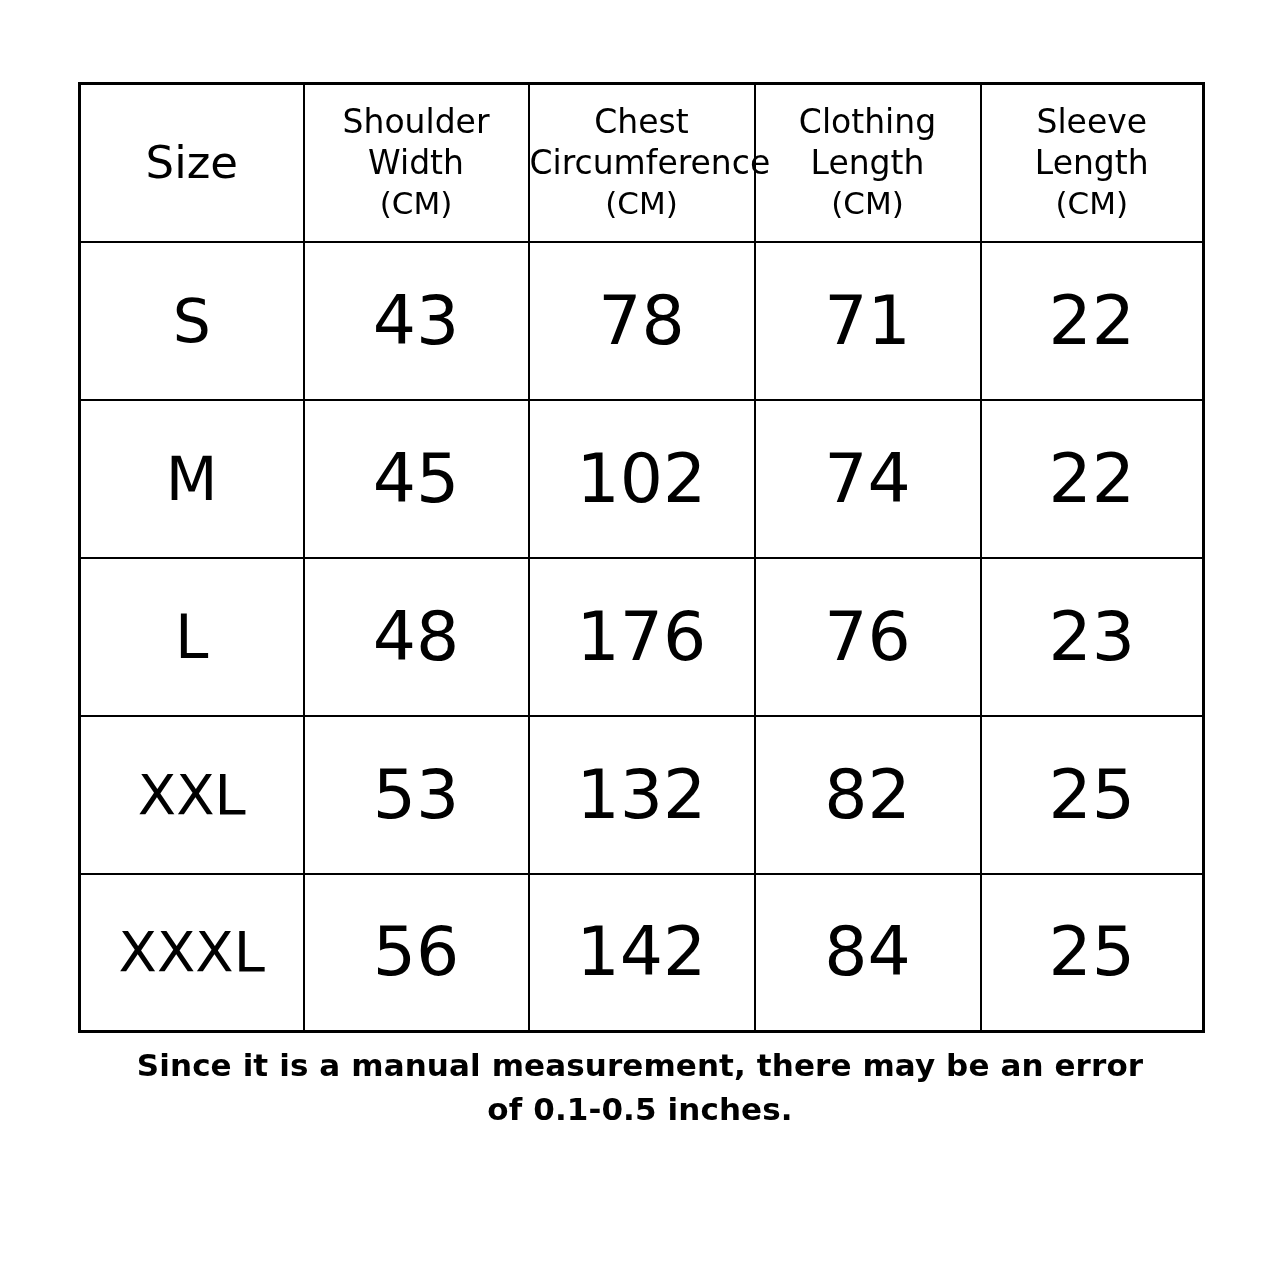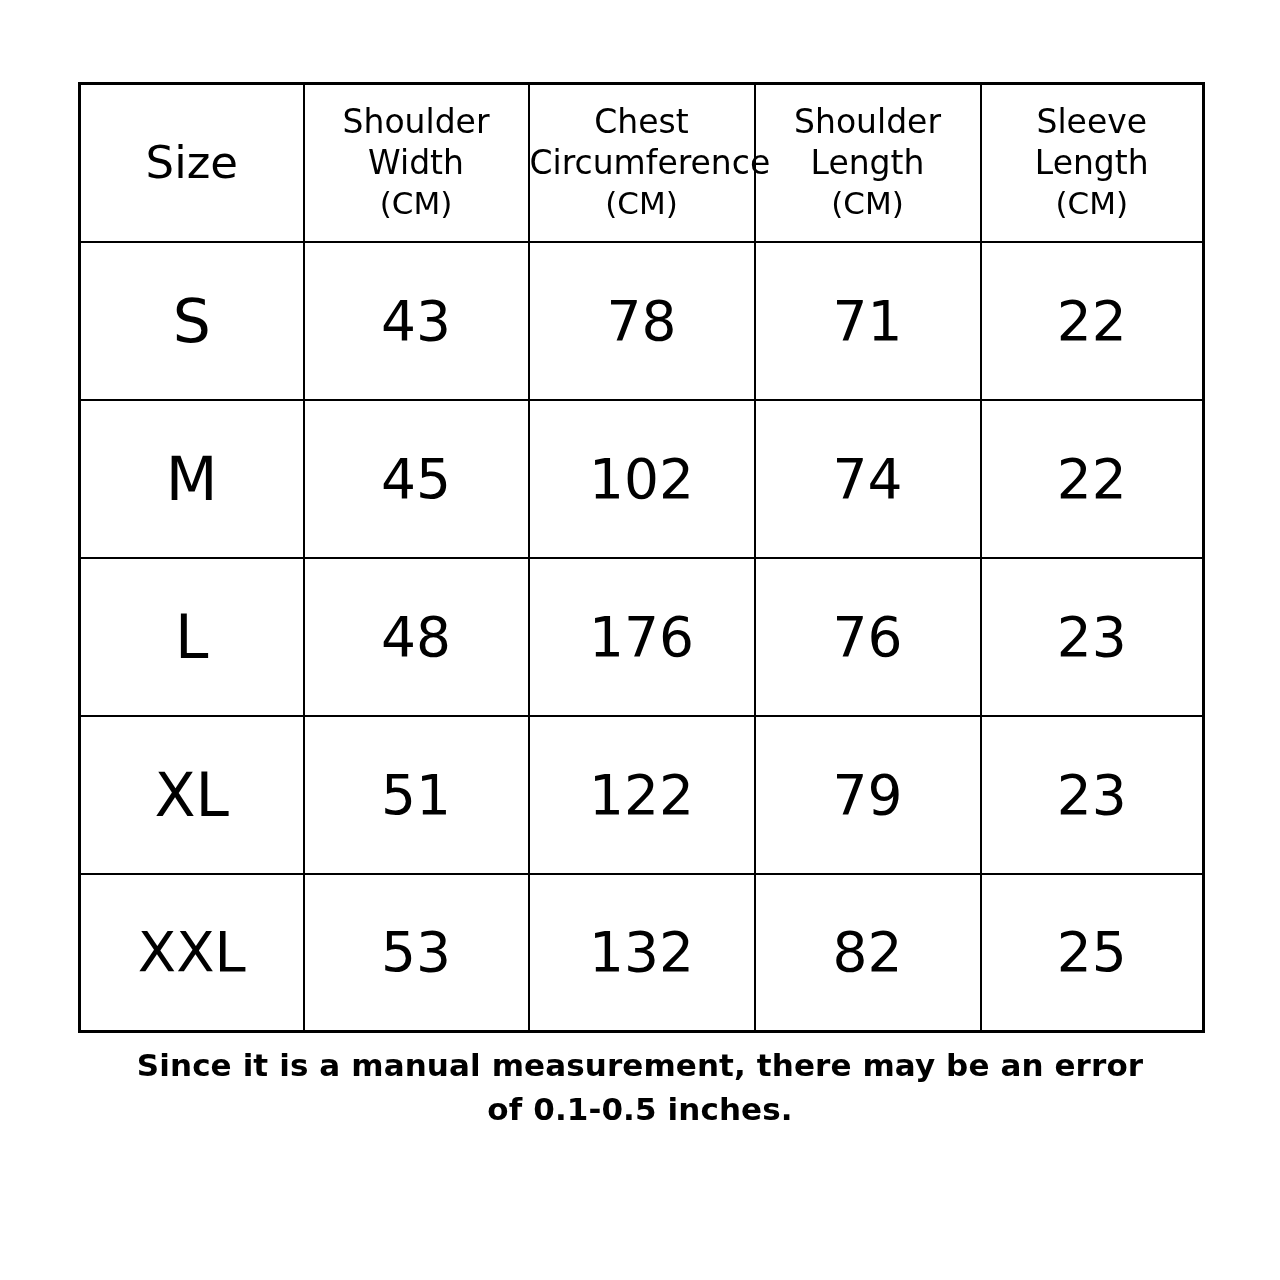--- a/index.html
+++ b/index.html
@@ -56,21 +56,21 @@
   thead th .hdr-unit {
     display: block;
     font-size: 31px;
   }
   thead th.size-col {
     font-size: 45px;
   }
 
   tbody tr { height: 158px; }
   tbody td {
-    font-size: 55px;
+    font-size: 68px;
     line-height: 66px;
     font-weight: 400;
   }
   tbody td.size-cell {
     font-size: 60px;
   }
   tbody td.size-cell.long {
     font-size: 56px;
     text-align: center;
   }
@@ -106,21 +106,21 @@
         </th>
         <th>
           <span class="hdr-main">Shoulder Width</span>
           <span class="hdr-unit">(CM)</span>
         </th>
         <th>
           <span class="hdr-main">Chest Circumference</span>
           <span class="hdr-unit">(CM)</span>
         </th>
         <th>
-          <span class="hdr-main">Shoulder Length</span>
+          <span class="hdr-main">Clothing Length</span>
           <span class="hdr-unit">(CM)</span>
         </th>
         <th>
           <span class="hdr-main">Sleeve Length</span>
           <span class="hdr-unit">(CM)</span>
         </th>
       </tr>
     </thead>
     <tbody>
       <tr>
@@ -138,31 +138,31 @@
         <td>22</td>
       </tr>
       <tr>
         <td class="size-cell">L</td>
         <td>48</td>
         <td>176</td>
         <td>76</td>
         <td>23</td>
       </tr>
       <tr>
-        <td class="size-cell">XL</td>
-        <td>51</td>
-        <td>122</td>
-        <td>79</td>
-        <td>23</td>
-      </tr>
-      <tr>
         <td class="size-cell long">XXL</td>
         <td>53</td>
         <td>132</td>
         <td>82</td>
+        <td>25</td>
+      </tr>
+      <tr>
+        <td class="size-cell long">XXXL</td>
+        <td>56</td>
+        <td>142</td>
+        <td>84</td>
         <td>25</td>
       </tr>
     </tbody>
   </table>
 
   <div class="footnote">Since it is a manual measurement, there may be an error of 0.1-0.5 inches.</div>
 
 </div>
 
 </body></html>

